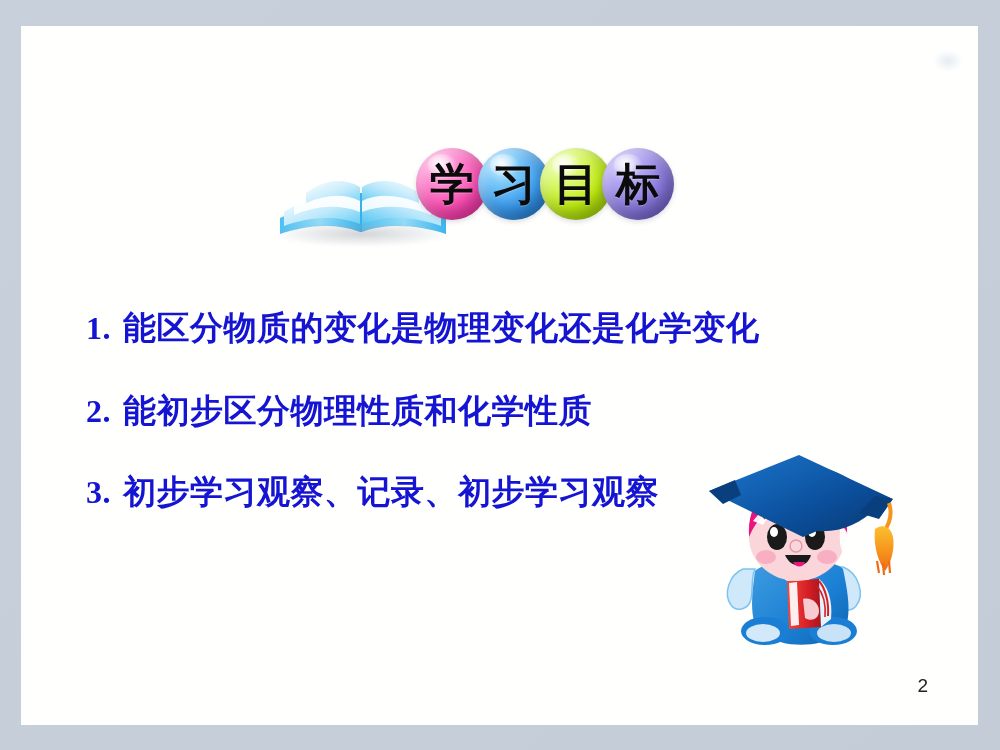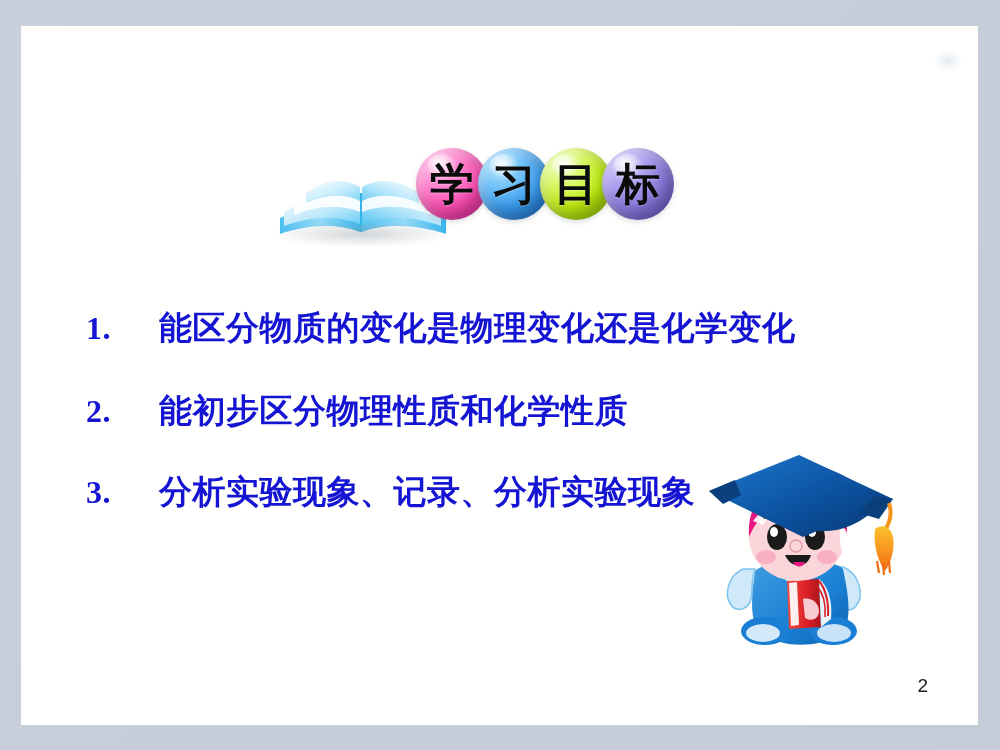--- a/index.html
+++ b/index.html
@@ -110,21 +110,21 @@
     white-space: nowrap;
     display: flex;
     align-items: baseline;
   }
   .goal-num {
     font-family: "Liberation Serif", "DejaVu Serif", serif;
     font-weight: 700;
     font-size: 32px;
     margin-right: 12px;
   }
-  .goal-text { font-weight: 700; margin-left: 36px; }
+  .goal-text { font-weight: 700; }
 
   #goal-1 { position: absolute; left: 20px;  top: 22px; }
   #goal-2 { position: absolute; left: 20px;  top: 105px; }
   #goal-3 { position: absolute; left: 20px;  top: 186px; }
 
   
   #mascot {
     position: absolute;
     left: 672px;
     top: 423px;
@@ -222,21 +222,21 @@
         <span class="goal-text">能区分物质的变化是物理变化还是化学变化</span>
       </div>
 
       <div class="goal-item" id="goal-2">
         <span class="goal-num">2.</span>
         <span class="goal-text">能初步区分物理性质和化学性质</span>
       </div>
 
       <div class="goal-item" id="goal-3">
         <span class="goal-num">3.</span>
-        <span class="goal-text">分析实验现象、记录、分析实验现象</span>
+        <span class="goal-text">初步学习观察、记录、初步学习观察</span>
       </div>
     </div>
 
     <div id="mascot">
       <svg width="215" height="210" viewBox="0 0 215 210">
         <defs>
           <linearGradient id="capG" x1="0.1" y1="0.1" x2="0.9" y2="0.9">
             <stop offset="0%" stop-color="#1a6fc4"></stop>
             <stop offset="45%" stop-color="#0c57a8"></stop>
             <stop offset="100%" stop-color="#0a3f7e"></stop>

